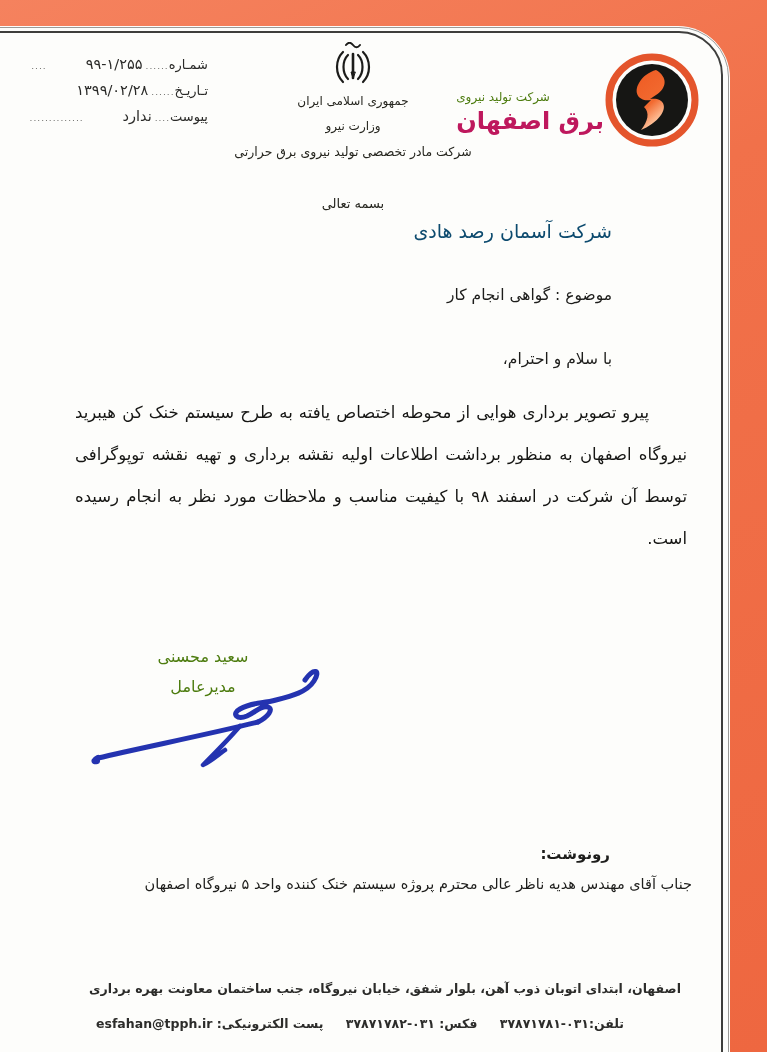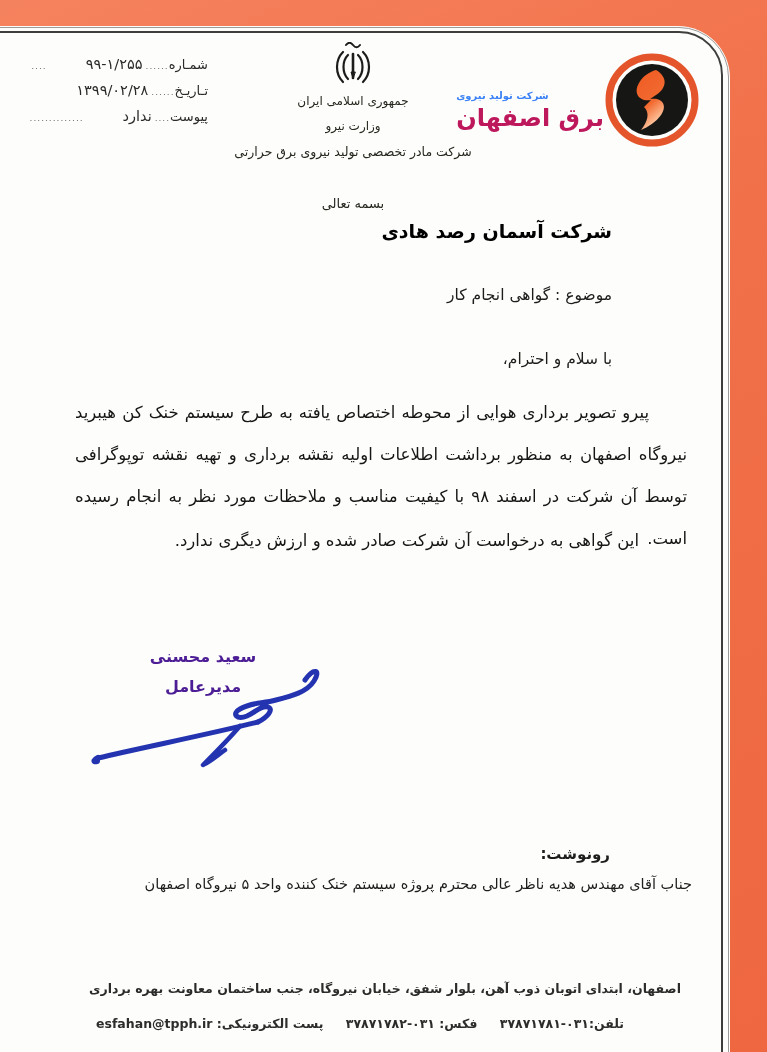--- a/index.html
+++ b/index.html
@@ -28,32 +28,32 @@
   .gov{ position:absolute; left:228px; top:42px; width:250px; text-align:center; }
   .gov svg{ display:block; margin:0 auto 6px auto; }
   .gov-line{ font-size:12px; margin-bottom:11px; color:#26261f;}
   .gov-line3{ font-size:12.5px; }
   .besmele{ position:absolute; left:278px; top:178px; width:150px; text-align:center; font-size:13px; color:#26261f;margin-top:18px;}
 
   
   .brand{ position:absolute; left:468px; top:50px; width:246px; height:104px; direction:rtl;}
   .brand-mark{ position:absolute; left:136px; top:2px; }
   .brand-text{ position:absolute; right:110px; top:40px; text-align:left; white-space:nowrap;}
-  .brand-l1{ font-size:10px; font-weight:bold; color:#3b82f6; margin-bottom:3px;}
+  .brand-l1{ font-size:12px; font-weight:normal; color:#4d7c0f; margin-bottom:3px;}
   .brand-l2{ font-size:24px; font-weight:bold; color:#be185d; letter-spacing:1px;}
 
-  .recipient{ position:absolute; right:155px; top:220px; font-size:19px; font-weight:bold; color:#000000;margin-left:22px;}
+  .recipient{ position:absolute; right:155px; top:220px; font-size:19px; font-weight:normal; color:#0c4a6e;margin-left:22px;}
   .subject{ position:absolute; right:155px; top:286px; font-size:15.5px; }
   .salutation{ position:absolute; right:155px; top:350px; font-size:15.5px; }
   .body-par{ position:absolute; right:80px; top:392px; width:612px; font-size:16.5px;
     line-height:42px; text-align:justify; text-indent:38px; color:#151513;}
   .closing{ position:absolute; right:128px; top:531px; font-size:16.5px; color:#151513;}
 
   .signer{ position:absolute; left:133px; top:642px; width:140px; text-align:center;
-    font-size:16px; font-weight:bold; line-height:30px; color:#4c1d95;}
+    font-size:16px; font-weight:normal; line-height:30px; color:#4d7c0f;}
   .sig-svg{ position:absolute; left:80px; top:648px; }
 
   .cc-label{ position:absolute; right:157px; top:845px; font-size:15px; font-weight:bold;}
   .cc-line{ position:absolute; right:75px; top:876px; font-size:14.5px;margin-left:8px; }
 
   .footer-address{ position:absolute; left:60px; top:981px; width:650px; text-align:center;
     font-size:12.5px; font-weight:bold; color:#2c2c2a;}
   .footer-contact{ position:absolute; left:30px; top:1016px; width:660px; text-align:center;
     font-size:12.5px; font-weight:bold; color:#2c2c2a; white-space:nowrap;}
   .footer-contact .seg{ margin-left:18px; }
@@ -123,21 +123,20 @@
     <div class="brand-text">
       <div class="brand-l1">شرکت تولید نیروی</div>
       <div class="brand-l2">برق اصفهان</div>
     </div>
   </div>
 
   <div class="recipient">شرکت آسمان رصد هادی</div>
   <div class="subject">موضوع : گواهی انجام کار</div>
   <div class="salutation">با سلام و احترام،</div>
   <div class="body-par">پیرو  تصویر برداری هوایی از محوطه اختصاص یافته به طرح سیستم خنک کن هیبرید نیروگاه اصفهان به منظور برداشت اطلاعات اولیه نقشه برداری و تهیه نقشه توپوگرافی توسط آن شرکت  در اسفند ۹۸ با کیفیت مناسب و ملاحظات مورد نظر به انجام رسیده است.</div>
-  <div class="closing">این گواهی به درخواست آن شرکت  صادر شده و ارزش دیگری ندارد.</div>
 
   <div class="signer">
     <div>سعید محسنی</div>
     <div>مدیرعامل</div>
   </div>
   <svg class="sig-svg" width="250" height="125" viewBox="0 0 250 125">
     <g stroke="#2433b0" fill="none" stroke-linecap="round" stroke-linejoin="round">
       <path d="M225,32 c9,-13 16,-10 9,1 c-7,11 -22,15 -38,19 c-14,4 -24,2 -36,9 c-9,5 -3,11 7,7 c9,-4 14,-11 21,-9 c6,2 0,10 -10,15" stroke-width="5"></path>
       <path d="M178,74 C130,86 60,100 18,110" stroke-width="5"></path>
       <path d="M18,110 c-4,2 -5,4 -1,3" stroke-width="6"></path>

